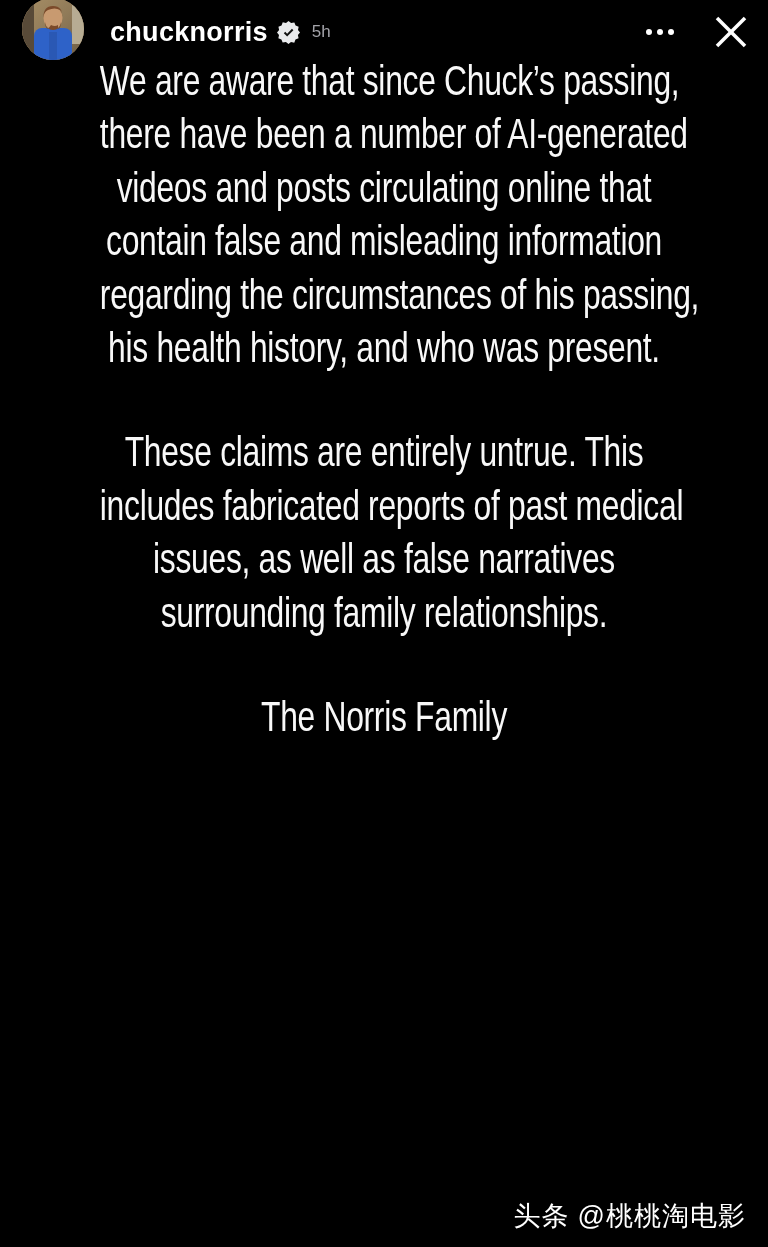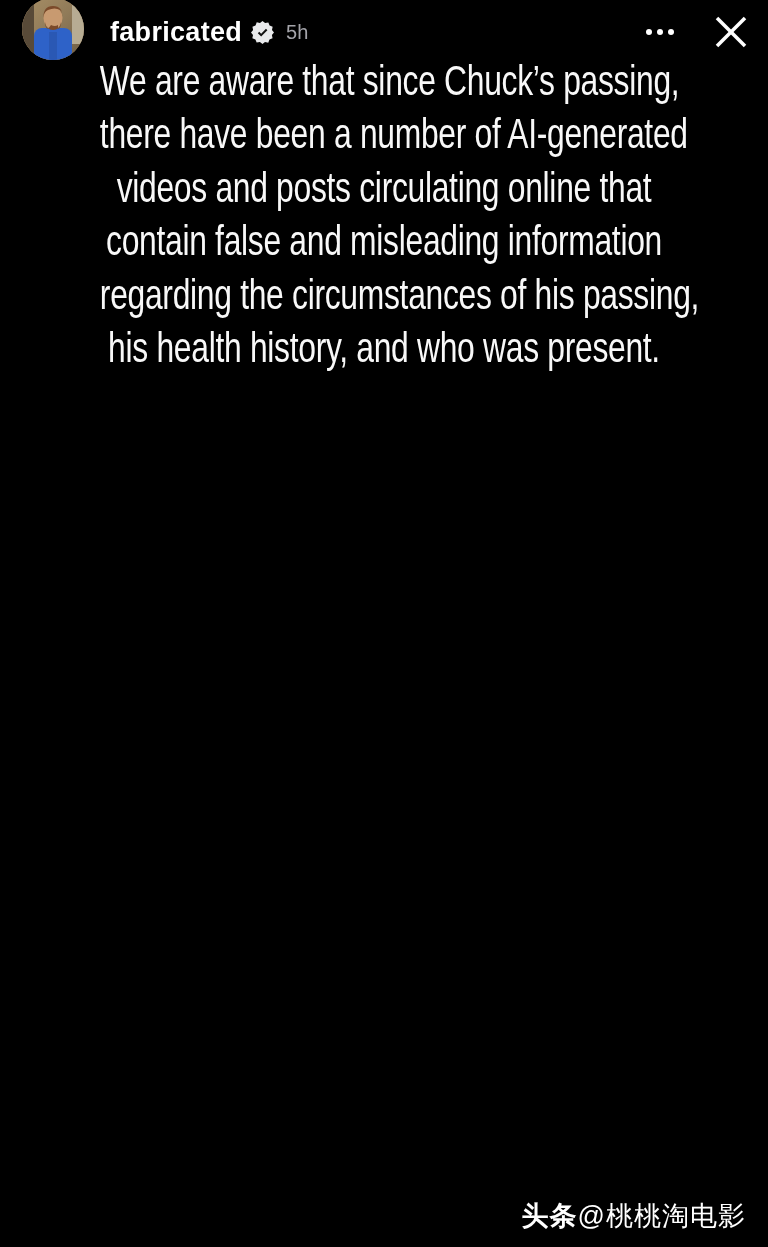--- a/index.html
+++ b/index.html
@@ -42,21 +42,21 @@
   }
   .verified-badge {
     margin-left: 9px;
     width: 23px; height: 23px;
     flex: 0 0 auto;
     display: inline-block;
   }
   .timestamp {
     margin-left: 12px;
     color: #a3a3a9;
-    font-size: 20px;
+    font-size: 17px;
     font-weight: normal;
   }
   .header-spacer { flex: 1; }
   .more-button {
     width: 44px; height: 44px;
     margin-right: 26px;
     display: flex;
     align-items: center;
     justify-content: center;
     gap: 5px;
@@ -98,21 +98,21 @@
   
   .watermark {
     position: absolute;
     right: 22px;
     bottom: 13px;
     color: #ffffff;
     font-size: 27px;
     white-space: nowrap;
     letter-spacing: 1px;
   }
-  .watermark .wm-source { font-weight: bold; }
+  .watermark .wm-source { font-weight: normal; margin-right: 8px; }
   .watermark .wm-handle { font-weight: normal; margin-top: 20px; }
 </style>
 </head>
 <body>
 
 <div class="viewport">
 
   <div class="story-header">
     <div class="avatar">
       <svg viewBox="0 0 62 62">
@@ -126,21 +126,21 @@
         <rect width="62" height="62" fill="url(#bg)"></rect>
         <rect x="0" y="0" width="12" height="62" fill="#584a38"></rect>
         <rect x="50" y="6" width="12" height="40" fill="#b7ac93"></rect>
         <rect x="12" y="30" width="38" height="32" rx="8" fill="#2e62c8"></rect>
         <rect x="27" y="34" width="8" height="28" fill="#2a58b4"></rect>
         <ellipse cx="31" cy="20" rx="9.5" ry="11" fill="#c89a70"></ellipse>
         <path d="M21.5 20 Q21 8 31 8 Q41 8 40.5 20 Q41 14 38 12 Q33 9 26 12 Q21.5 14 21.5 20 Z" fill="#7b4a2a"></path>
         <path d="M23 24 Q24 32 31 32 Q38 32 39 24 Q39 30 36 31 L36 27 Q33 29 29 27 L26 31 Q23 30 23 24 Z" fill="#7b4a2a"></path>
       </svg>
     </div>
-    <span class="username">fabricated</span>
+    <span class="username">chucknorris</span>
     <span class="verified-badge">
       <svg viewBox="0 0 24 24" width="23" height="23">
         <path fill="#e9eaec" d="M12 0l2.7 2.2 3.4-.7 1.3 3.2 3.2 1.3-.7 3.4L24 12l-2.2 2.7.7 3.4-3.2 1.3-1.3 3.2-3.4-.7L12 24l-2.7-2.2-3.4.7-1.3-3.2-3.2-1.3.7-3.4L0 12l2.2-2.7-.7-3.4 3.2-1.3L6 1.4l3.4.7z"></path>
         <path fill="#111" d="M10.6 16.2l-3.5-3.4 1.5-1.5 2 2 5-5.1 1.5 1.5z"></path>
       </svg>
     </span>
     <span class="timestamp">5h</span>
     <div class="header-spacer"></div>
     <button class="more-button" aria-label="More options">
       <span class="dot"></span>
@@ -159,23 +159,32 @@
 
     <div class="paragraph">
       <span class="story-line">We are aware that since Chuck’s passing,</span>
       <span class="story-line">there have been a number of AI-generated</span>
       <span class="story-line">videos and posts circulating online that</span>
       <span class="story-line">contain false and misleading information</span>
       <span class="story-line">regarding the circumstances of his passing,</span>
       <span class="story-line">his health history, and who was present.</span>
     </div>
 
+    <div class="paragraph">
+      <span class="story-line">These claims are entirely untrue. This</span>
+      <span class="story-line">includes fabricated reports of past medical</span>
+      <span class="story-line">issues, as well as false narratives</span>
+      <span class="story-line">surrounding family relationships.</span>
+    </div>
 
 
 
+    <div class="paragraph signature">
+      <span class="story-line">The Norris Family</span>
+    </div>
 
   </div>
 
   <div class="watermark">
     <span class="wm-source">头条</span><span class="wm-handle">@桃桃淘电影</span>
   </div>
 
 </div>
 
 </body></html>

